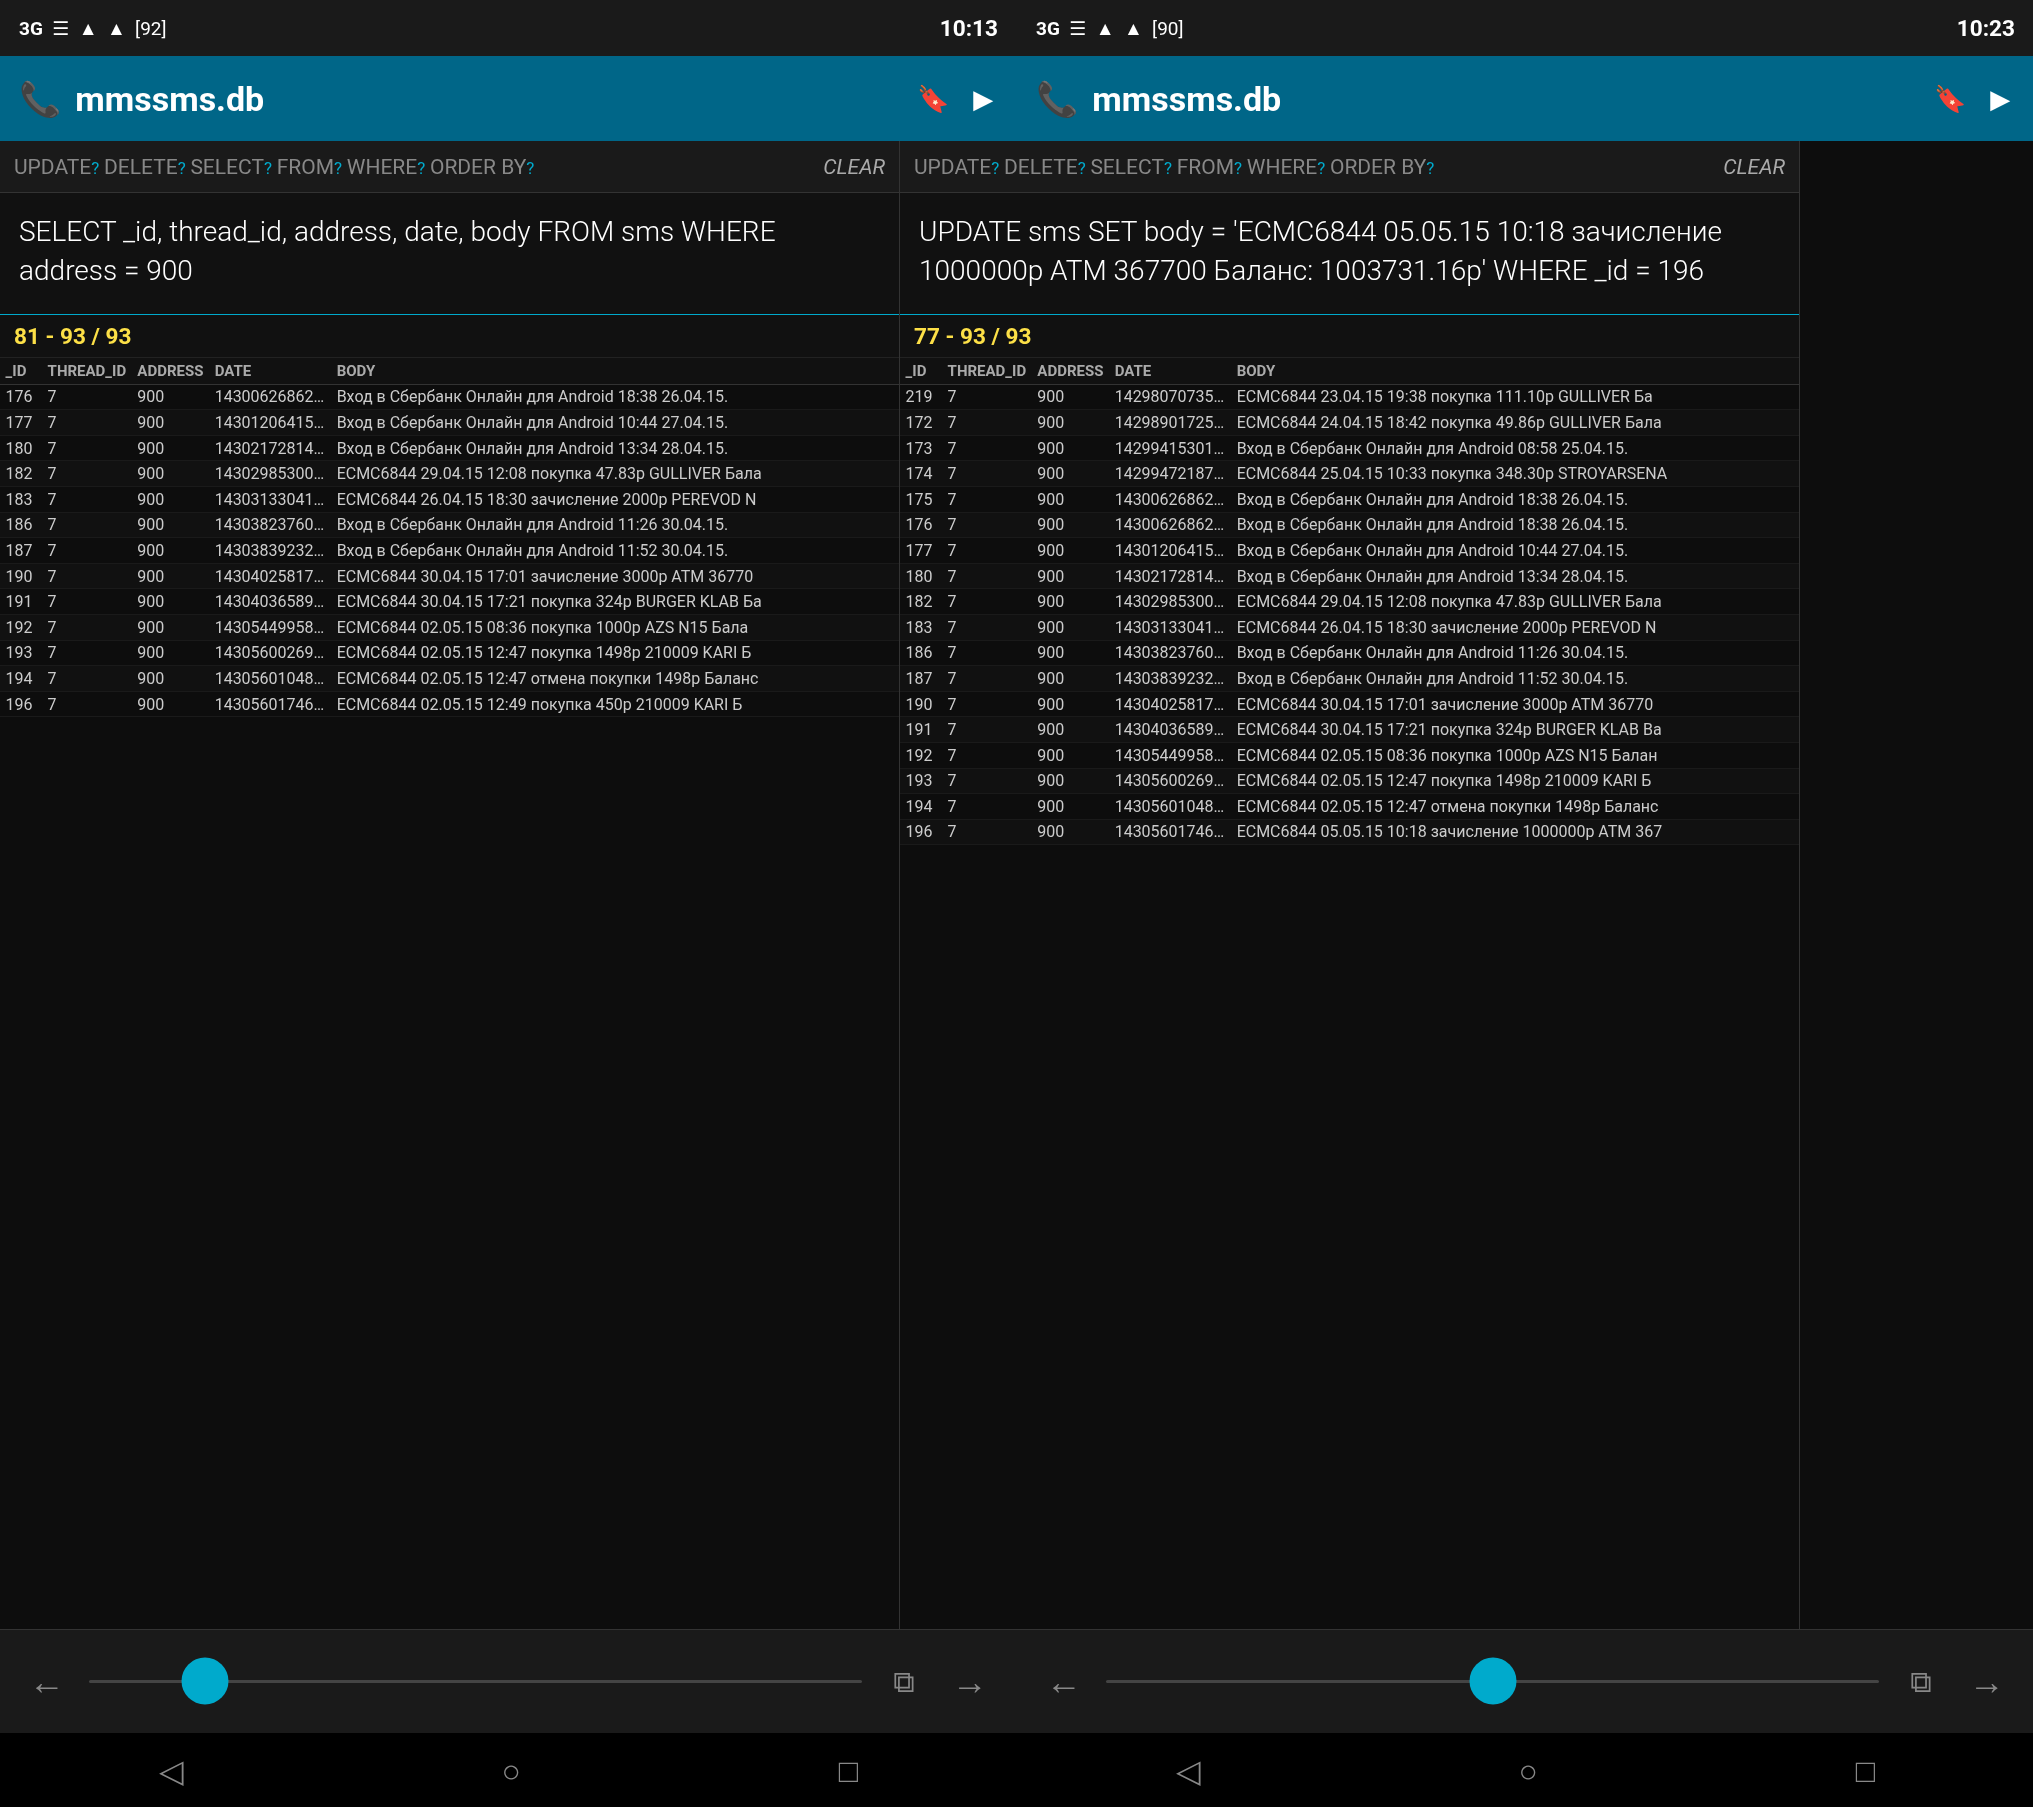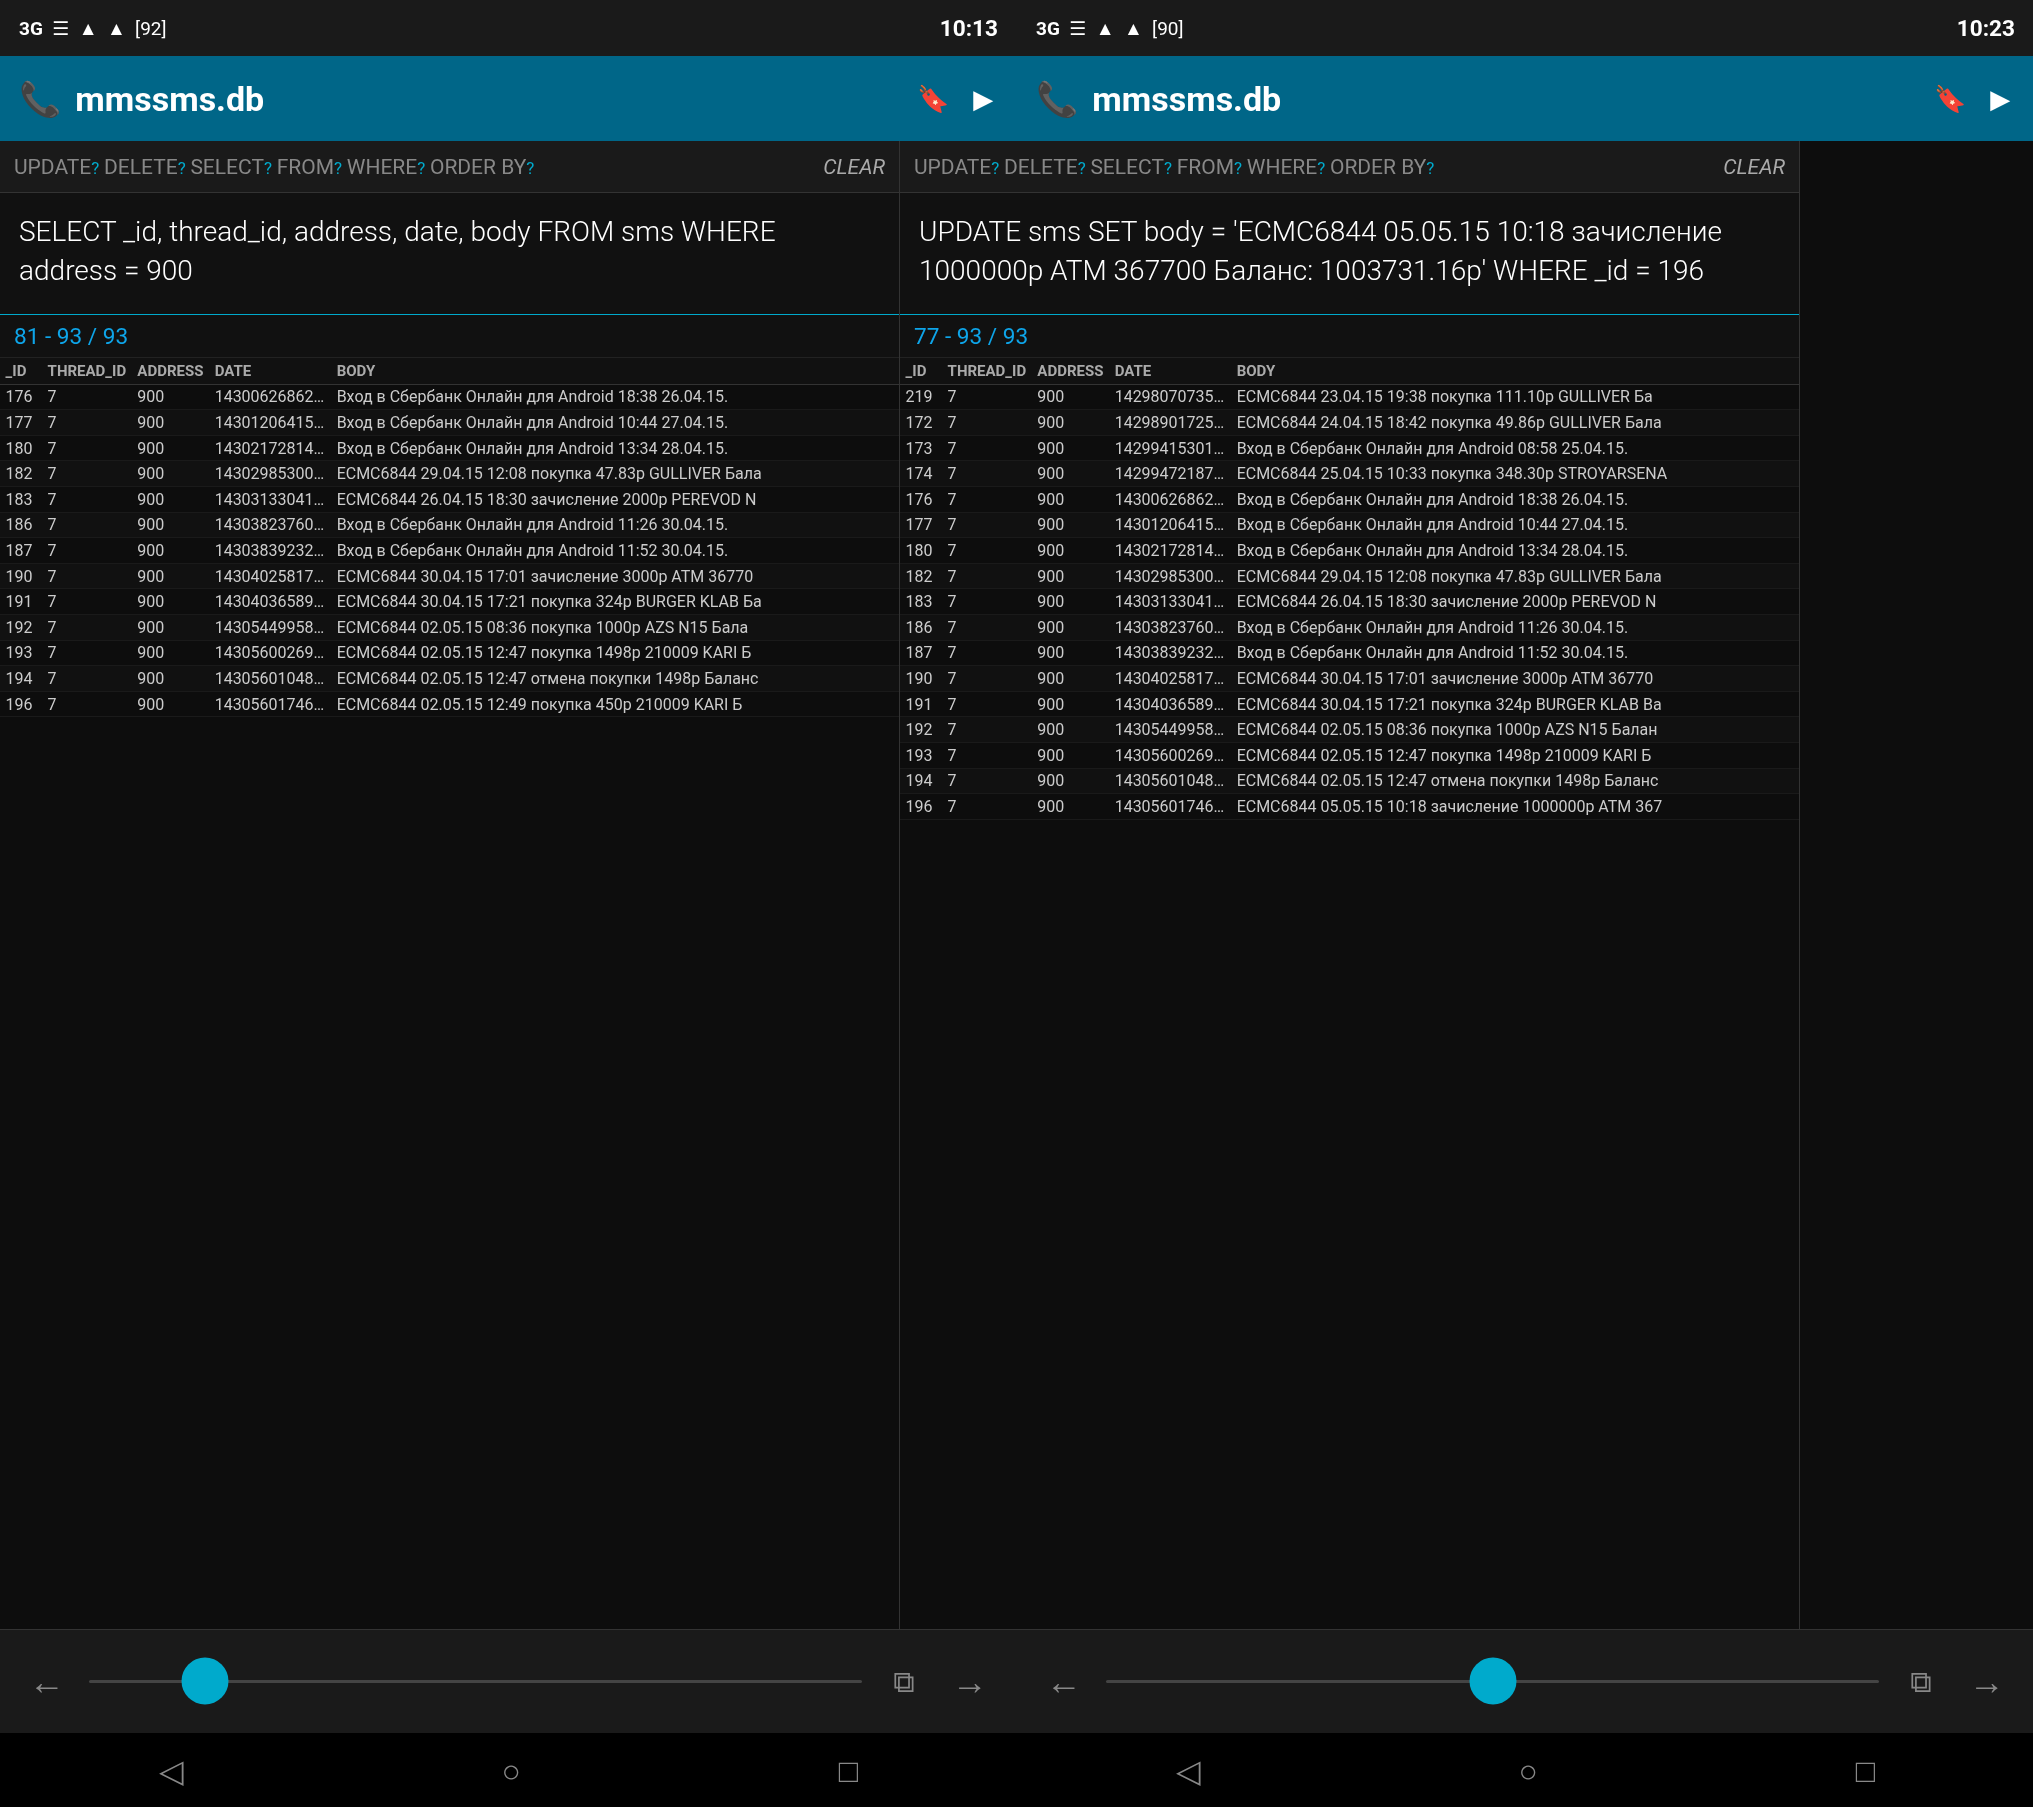--- a/index.html
+++ b/index.html
@@ -127,22 +127,22 @@
       font-size: 28px;
       color: #fff;
       font-weight: 300;
       line-height: 1.4;
     }
 
     
     .results-info {
       padding: 7.5px 14px;
       font-size: 22.6px;
-      font-weight: normal;
-      color: #0ea5e9;
+      font-weight: bold;
+      color: #fde047;
       background: #111;
       border-bottom: 0.9px solid #222;
     }
 
     
     .table-container {
       flex: 1;
       overflow: hidden;
       background: #0d0d0d;
     }
@@ -477,20 +477,27 @@
               <td class="col-body" style="overflow: hidden; text-overflow: ellipsis; max-width: 471px;">Вход в Сбербанк Онлайн для Android 08:58 25.04.15.</td>
             </tr>
             <tr>
               <td class="col-id" style="overflow: hidden; text-overflow: ellipsis;">174</td>
               <td class="col-thread" style="overflow: hidden; text-overflow: ellipsis;">7</td>
               <td class="col-address" style="overflow: hidden; text-overflow: ellipsis;">900</td>
               <td class="col-date" style="overflow: hidden; text-overflow: ellipsis;">1429947218743</td>
               <td class="col-body" style="overflow: hidden; text-overflow: ellipsis; max-width: 471px;">ECMC6844 25.04.15 10:33 покупка 348.30р STROYARSENA</td>
             </tr>
             <tr>
+              <td class="col-id" style="overflow: hidden; text-overflow: ellipsis;">175</td>
+              <td class="col-thread" style="overflow: hidden; text-overflow: ellipsis;">7</td>
+              <td class="col-address" style="overflow: hidden; text-overflow: ellipsis;">900</td>
+              <td class="col-date" style="overflow: hidden; text-overflow: ellipsis;">1430062686280</td>
+              <td class="col-body" style="overflow: hidden; text-overflow: ellipsis; max-width: 471px;">Вход в Сбербанк Онлайн для Android 18:38 26.04.15.</td>
+            </tr>
+            <tr>
               <td class="col-id" style="overflow: hidden; text-overflow: ellipsis;">176</td>
               <td class="col-thread" style="overflow: hidden; text-overflow: ellipsis;">7</td>
               <td class="col-address" style="overflow: hidden; text-overflow: ellipsis;">900</td>
               <td class="col-date" style="overflow: hidden; text-overflow: ellipsis;">1430062686280</td>
               <td class="col-body" style="overflow: hidden; text-overflow: ellipsis; max-width: 471px;">Вход в Сбербанк Онлайн для Android 18:38 26.04.15.</td>
             </tr>
             <tr>
               <td class="col-id" style="overflow: hidden; text-overflow: ellipsis;">177</td>
               <td class="col-thread" style="overflow: hidden; text-overflow: ellipsis;">7</td>
               <td class="col-address" style="overflow: hidden; text-overflow: ellipsis;">900</td>

